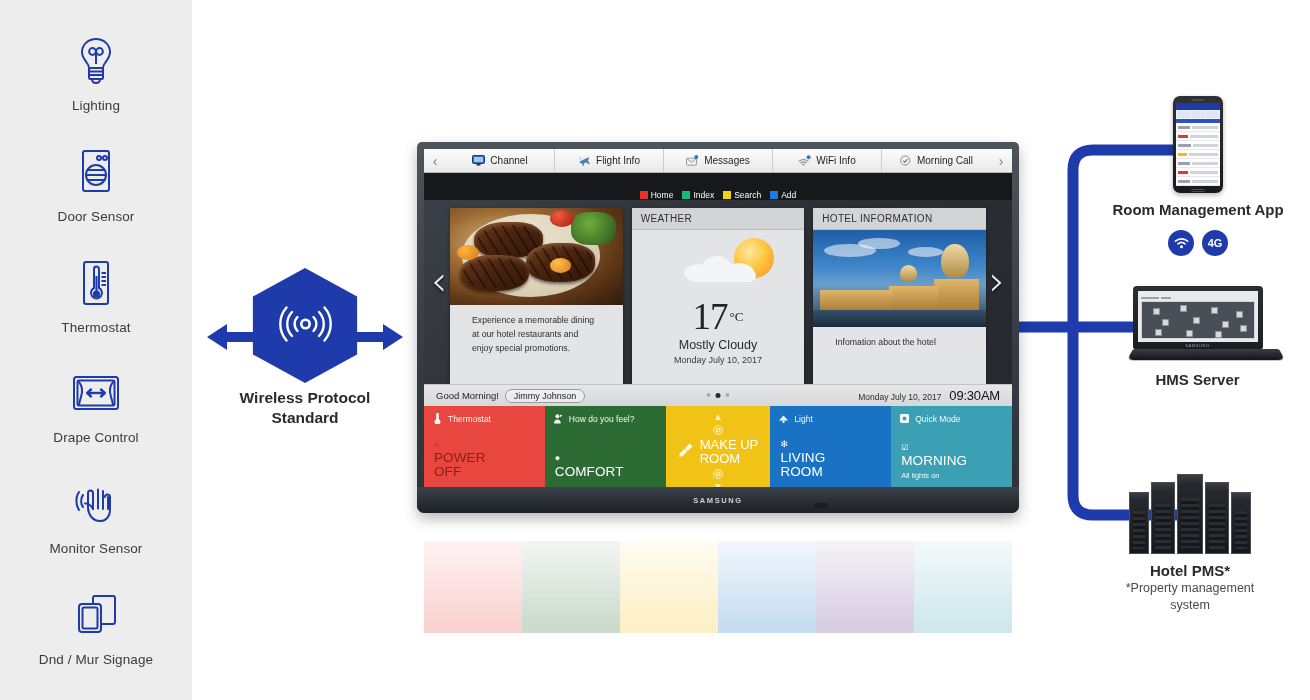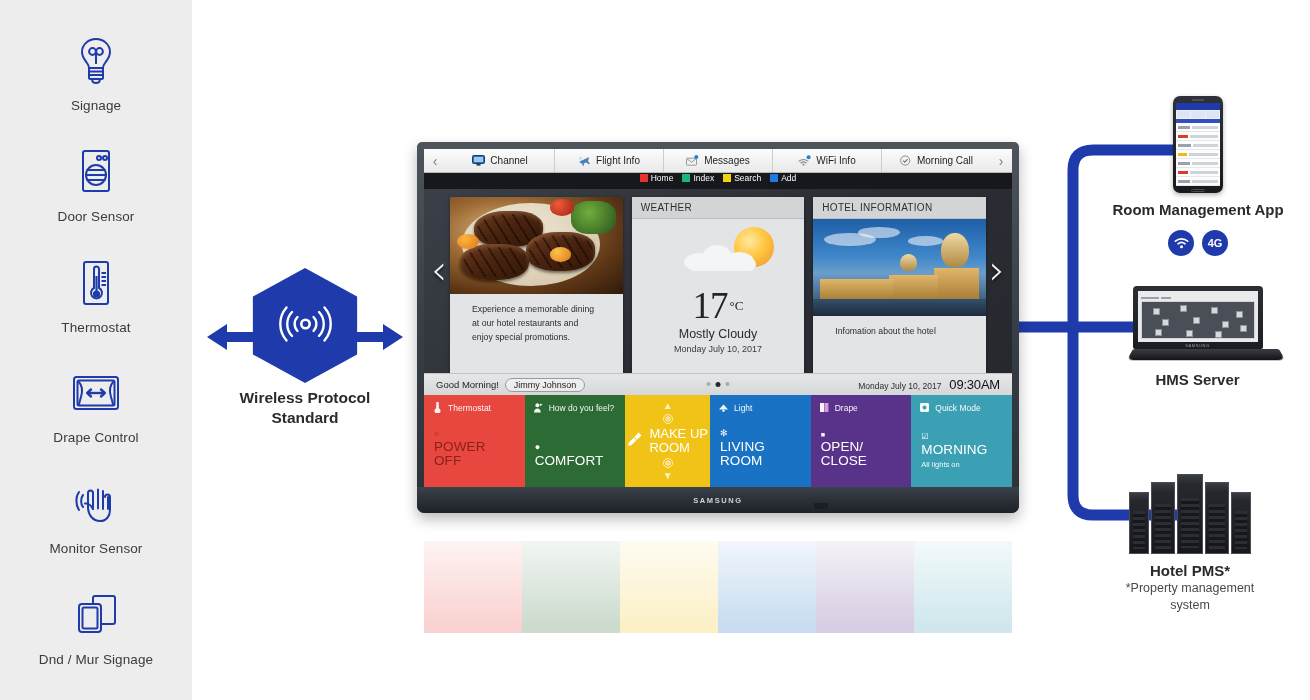--- a/index.html
+++ b/index.html
@@ -87,22 +87,22 @@
   .nav-item {
     flex:1; display:flex; align-items:center; justify-content:center; gap:5px;
     font-size:10px; color:#1d1d1d; border-left:1px solid #cdcdcd;
     white-space:nowrap;
   }
   .nav-item:first-of-type { border-left:none; }
   .nav-ico { width:13px; height:11px; display:flex; align-items:center; justify-content:center; }
 
   
   #keyrow {
-    height:16px; background:#17181c;
-    display:flex; align-items:flex-start; justify-content:center; gap:9px;
+    height:27px; background:#17181c;
+    display:flex; align-items:flex-end; justify-content:center; gap:9px;
   }
   .key { display:flex; align-items:center; gap:3px; font-size:8.5px; color:#ffffff; }
   .key i { width:8px; height:8px; display:block; }
 
   
   #screenbody {
     position:relative; height:calc(100% - 40px);
     background:linear-gradient(145deg,#3b3f47 0%,#2b2e34 45%,#23262b 100%);
   }
   #cards {
@@ -334,21 +334,21 @@
         <path d="M23 3c-8 0-14 6-14 13 0 5 3 8 5 11 1.5 2 2 3 2 5h14c0-2 .5-3 2-5 2-3 5-6 5-11 0-7-6-13-14-13z"></path>
         <rect x="16" y="32" width="14" height="11" rx="1.5"></rect>
         <path d="M16 35.5h14M16 39h14"></path>
         <path d="M19 43c0 2.6 1.8 4 4 4s4-1.4 4-4"></path>
         <circle cx="19.5" cy="15.5" r="3.4"></circle>
             <circle cx="26.5" cy="15.5" r="3.4"></circle>
         <path d="M23 16v12"></path>
       </g>
         </svg>
     </span>
-    <span class="side-label">Signage</span>
+    <span class="side-label">Lighting</span>
   </div>
 
   <div class="side-item">
     <span class="side-icon">
       <svg width="46" height="50" viewBox="0 0 46 50">
           <g fill="none" stroke="#1f3bab" stroke-width="2">
         <rect x="10" y="4" width="26" height="40" rx="2"></rect>
         <circle cx="26" cy="11" r="2"></circle>
             <circle cx="32" cy="11" r="2"></circle>
         <circle cx="23" cy="28" r="10"></circle>
@@ -691,36 +691,20 @@
             </span>
             <span>Light</span>
           </div>
           <div class="tile-main" style="color:#fff">
             <span class="tile-bullet" style="font-size:9px">✻</span>
             <div class="tile-title" style="white-space:pre-line">LIVING
 ROOM</div>
           </div>
         </div>
 
-        <div class="tile" style="background:#593389">
-          <div class="tile-hd">
-            <span class="tico">
-              <svg width="11" height="11" viewBox="0 0 11 11">
-                  <rect x="1" y="1" width="4" height="9" fill="#fff"></rect>
-                  <rect x="5.4" y="1" width="4" height="9" fill="#d9a4e4"></rect>
-                </svg>
-            </span>
-            <span>Drape</span>
-          </div>
-          <div class="tile-main" style="color:#fff">
-            <span class="tile-bullet" style="font-size:7px">■</span>
-            <div class="tile-title" style="white-space:pre-line">OPEN/
-CLOSE</div>
-          </div>
-        </div>
 
         <div class="tile" style="background:#3ca0b4">
           <div class="tile-hd">
             <span class="tico">
               <svg width="11" height="11" viewBox="0 0 11 11">
                   <rect x="1" y="1" width="9" height="9" rx="1.4" fill="#fff"></rect>
                   <circle cx="5.5" cy="5.5" r="2" fill="#3ca0b4"></circle>
                 </svg>
             </span>
             <span>Quick Mode</span>

